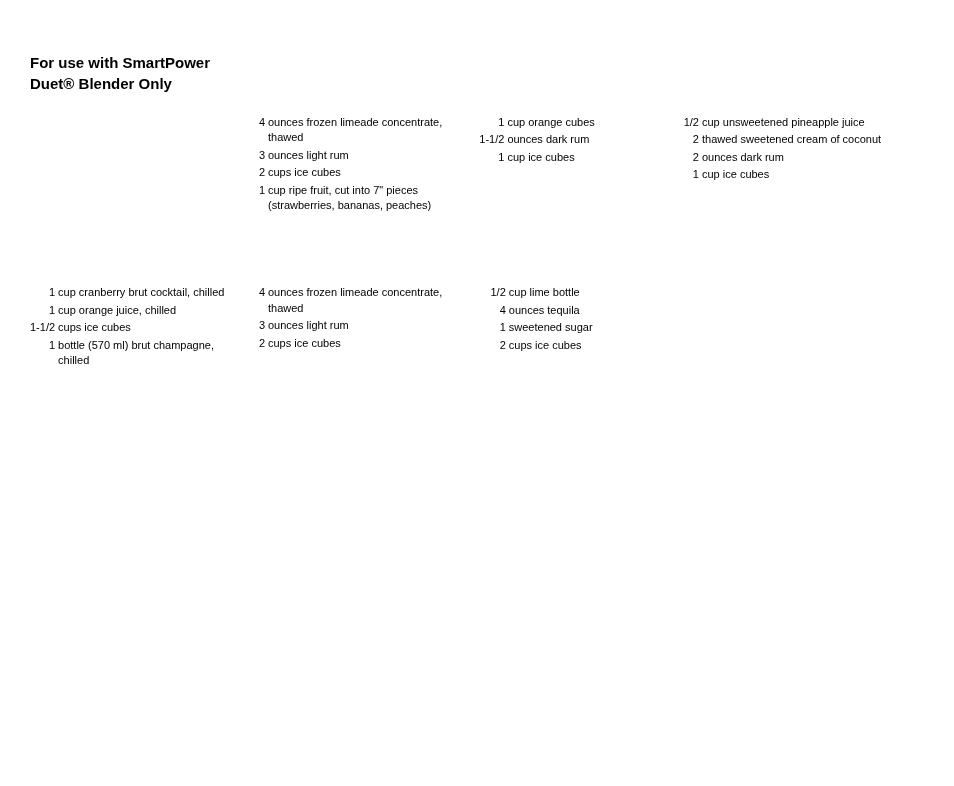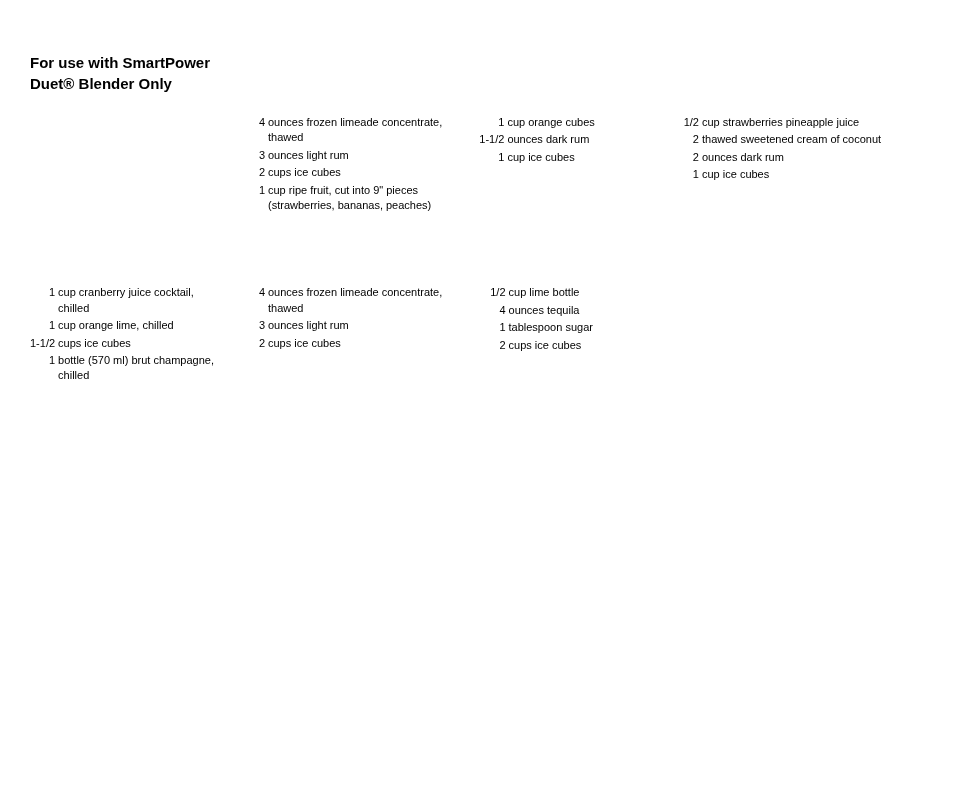--- a/index.html
+++ b/index.html
@@ -85,21 +85,21 @@
         <tr>
           <td class="qty">3</td>
           <td class="desc">ounces light rum</td>
         </tr>
         <tr>
           <td class="qty">2</td>
           <td class="desc">cups ice cubes</td>
         </tr>
         <tr>
           <td class="qty">1</td>
-          <td class="desc">cup ripe fruit, cut into 9" pieces (strawberries, bananas, peaches)</td>
+          <td class="desc">cup ripe fruit, cut into 7" pieces (strawberries, bananas, peaches)</td>
         </tr>
       </tbody>
     </table>
   </div>
 
   <div class="recipe-col">
     <table class="ingredient-table">
       <tbody>
         <tr>
           <td class="qty">1</td>
@@ -115,21 +115,21 @@
         </tr>
       </tbody>
     </table>
   </div>
 
   <div class="recipe-col">
     <table class="ingredient-table">
       <tbody>
         <tr>
           <td class="qty">1/2</td>
-          <td class="desc">cup strawberries pineapple juice</td>
+          <td class="desc">cup unsweetened pineapple juice</td>
         </tr>
         <tr>
           <td class="qty">2</td>
           <td class="desc">thawed sweetened cream of coconut</td>
         </tr>
         <tr>
           <td class="qty">2</td>
           <td class="desc">ounces dark rum</td>
         </tr>
         <tr>
@@ -143,25 +143,25 @@
 
 <div class="section-gap"></div>
 
 <div class="bottom-recipes-grid">
 
   <div class="recipe-col">
     <table class="ingredient-table">
       <tbody>
         <tr>
           <td class="qty">1</td>
-          <td class="desc">cup cranberry juice cocktail, chilled</td>
-        </tr>
-        <tr>
-          <td class="qty">1</td>
-          <td class="desc">cup orange lime, chilled</td>
+          <td class="desc">cup cranberry brut cocktail, chilled</td>
+        </tr>
+        <tr>
+          <td class="qty">1</td>
+          <td class="desc">cup orange juice, chilled</td>
         </tr>
         <tr>
           <td class="qty">1-1/2</td>
           <td class="desc">cups ice cubes</td>
         </tr>
         <tr>
           <td class="qty">1</td>
           <td class="desc">bottle (570 ml) brut champagne, chilled</td>
         </tr>
       </tbody>
@@ -193,21 +193,21 @@
         <tr>
           <td class="qty">1/2</td>
           <td class="desc">cup lime bottle</td>
         </tr>
         <tr>
           <td class="qty">4</td>
           <td class="desc">ounces tequila</td>
         </tr>
         <tr>
           <td class="qty">1</td>
-          <td class="desc">tablespoon sugar</td>
+          <td class="desc">sweetened sugar</td>
         </tr>
         <tr>
           <td class="qty">2</td>
           <td class="desc">cups ice cubes</td>
         </tr>
       </tbody>
     </table>
   </div>
 
   <div class="recipe-col"></div>

